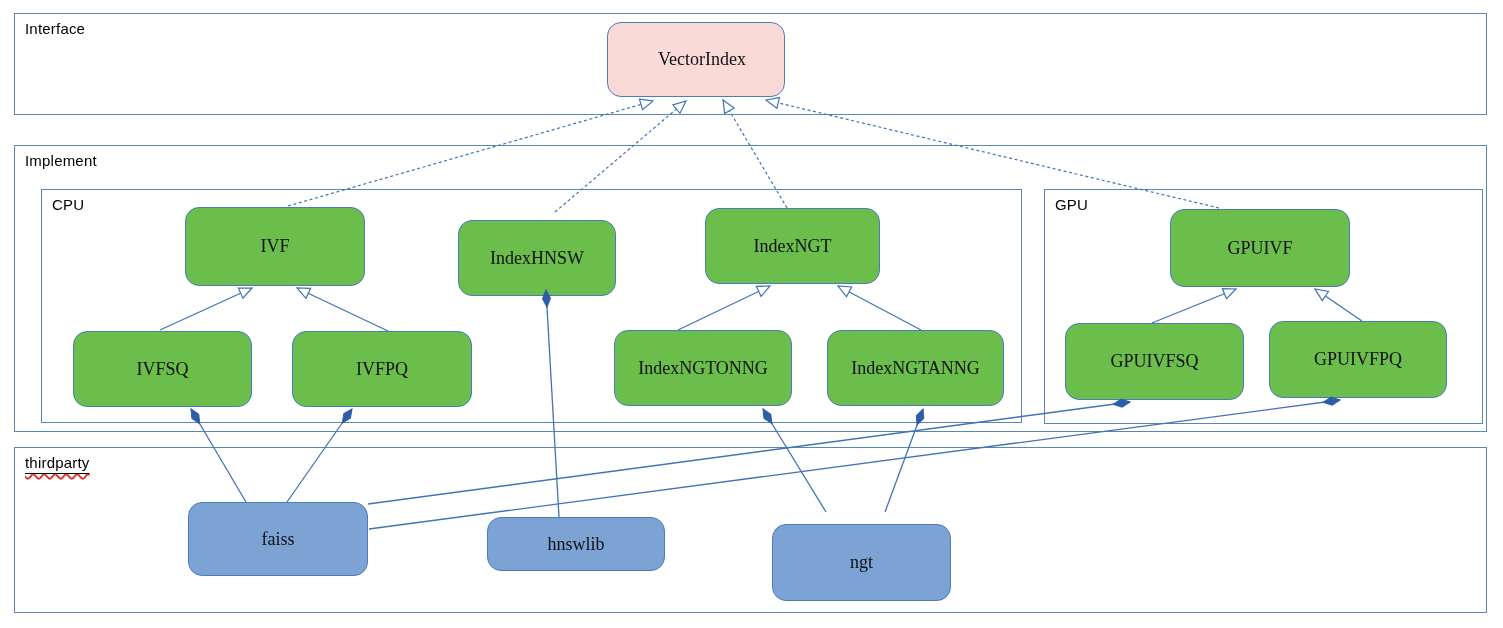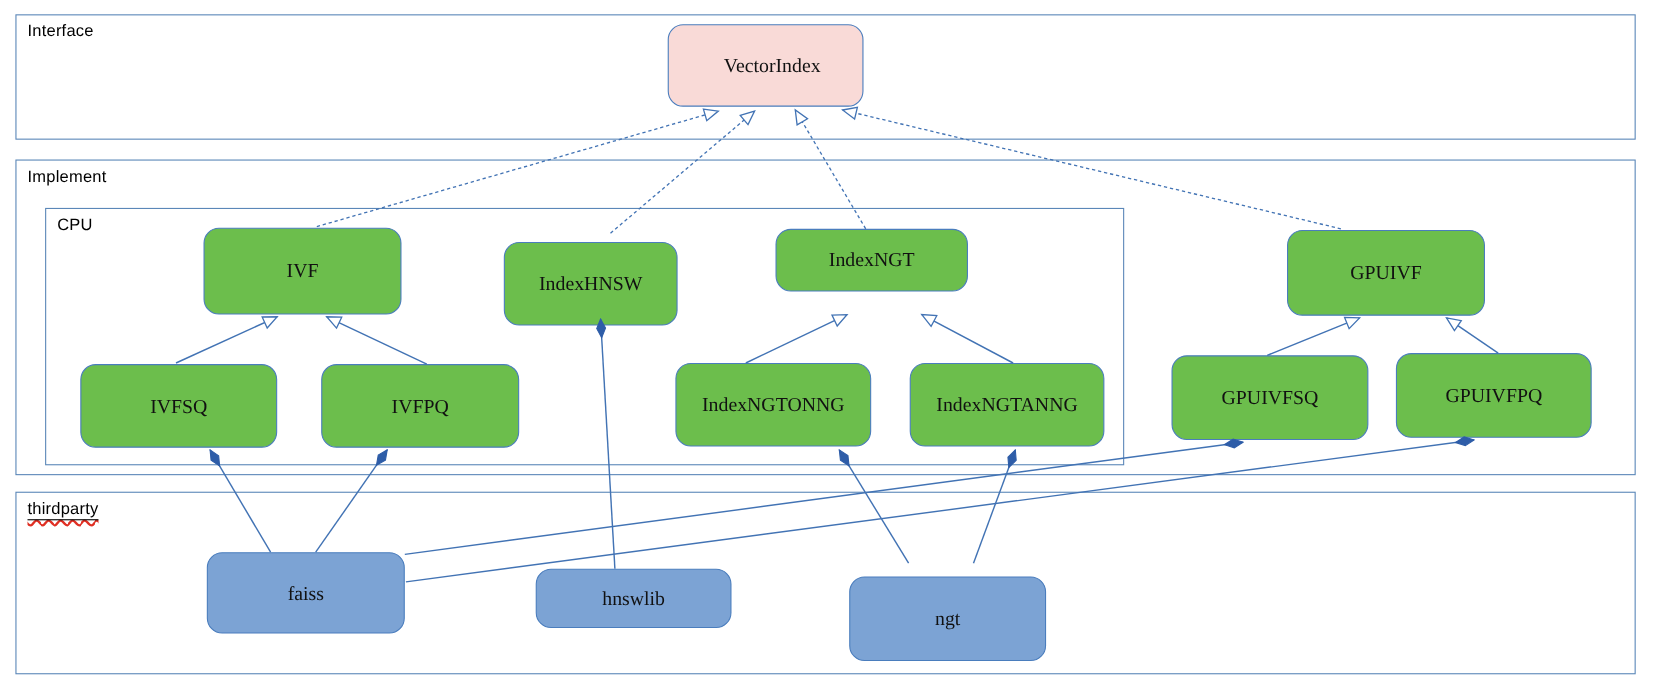--- a/index.html
+++ b/index.html
@@ -70,50 +70,53 @@
   .edge { stroke: var(--edge-color, #4273b4); stroke-width: 1.3; fill: none; }
   .edge.realize { stroke-width: 1.2; stroke-dasharray: 3 2.6; }
   .arrow-head   { fill: #ffffff; stroke: var(--edge-color, #4273b4); stroke-width: 1.2; }
   .diamond-head { fill: var(--diamond-fill, #2e5da8); stroke: var(--diamond-fill, #2e5da8); }
 </style>
 </head>
 <body>
 
 <div id="canvas">
 
-  <div class="frame" style="left:14px;top:13px;width:1473px;height:114px">
+  <div class="frame" style="left:14px;top:13px;width:1473px;height:102px">
     <span class="frame-label">Interface</span>
   </div>
 
   <div class="frame" style="left:14px;top:145px;width:1473px;height:287px">
     <span class="frame-label">Implement</span>
   </div>
 
   <div class="frame" style="left:41px;top:189px;width:981px;height:234px">
     <span class="frame-label">CPU</span>
   </div>
 
+  <div class="frame" style="left:1044px;top:189px;width:439px;height:235px">
+    <span class="frame-label">GPU</span>
+  </div>
 
   <div class="frame" style="left:14px;top:447px;width:1473px;height:166px">
     <span class="frame-label misspelled"><span class="u">thirdparty</span></span>
   </div>
 
   <div class="node pink" style="left:607px;top:22px;width:178px;height:75px">
     <span class="node-label">VectorIndex</span>
   </div>
 
   <div class="node green" style="left:185px;top:207px;width:180px;height:79px">
     <span class="node-label">IVF</span>
   </div>
 
   <div class="node green" style="left:458px;top:220px;width:158px;height:76px">
     <span class="node-label">IndexHNSW</span>
   </div>
 
-  <div class="node green" style="left:705px;top:208px;width:175px;height:57px">
+  <div class="node green" style="left:705px;top:208px;width:175px;height:76px">
     <span class="node-label">IndexNGT</span>
   </div>
 
   <div class="node green" style="left:73px;top:331px;width:179px;height:76px">
     <span class="node-label">IVFSQ</span>
   </div>
 
   <div class="node green" style="left:292px;top:331px;width:180px;height:76px">
     <span class="node-label">IVFPQ</span>
   </div>

